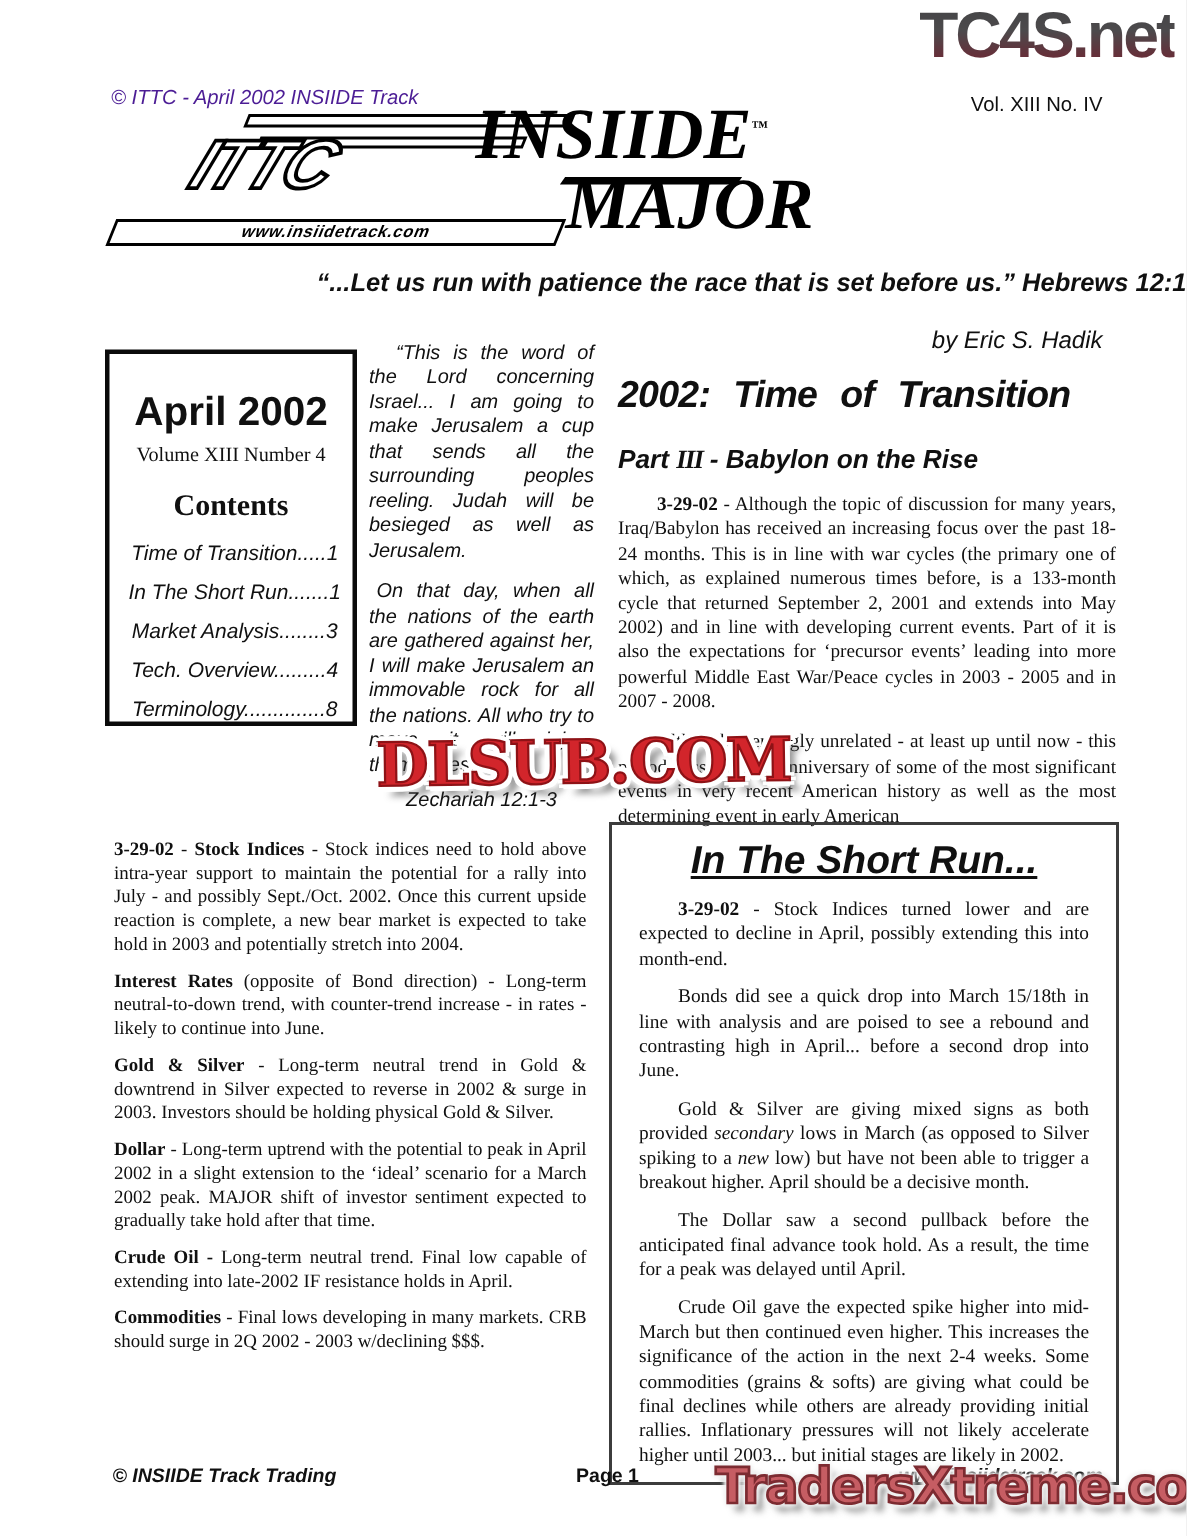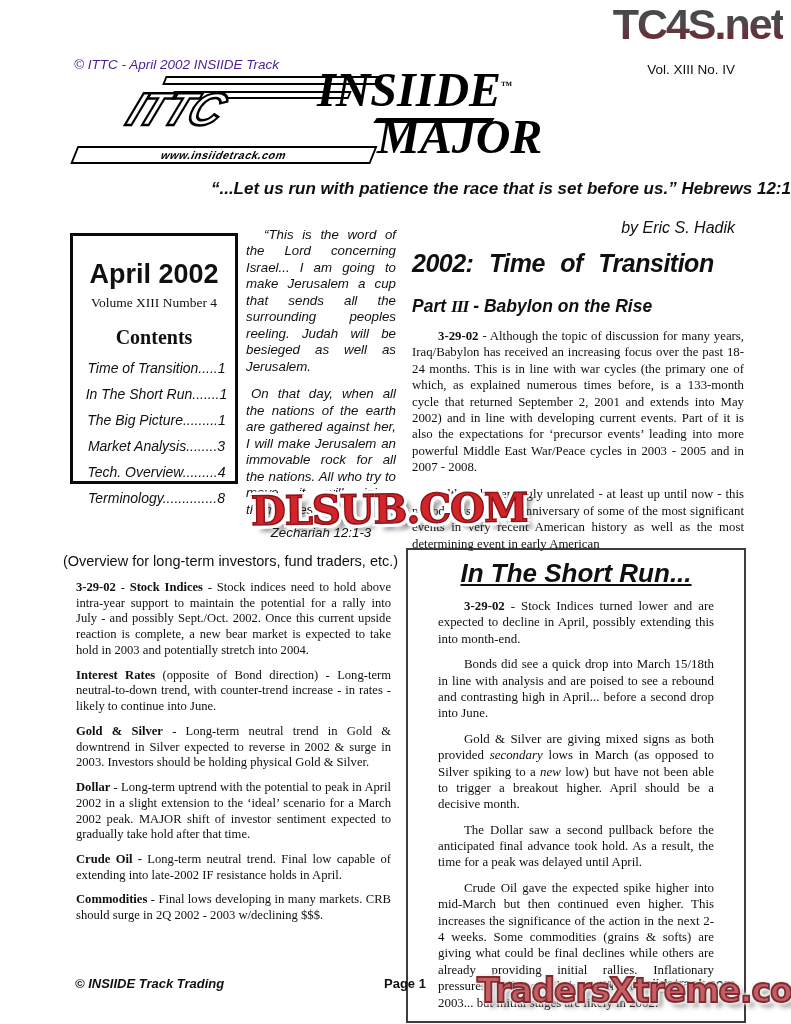--- a/index.html
+++ b/index.html
@@ -93,21 +93,21 @@
   
   .bigpic { position:absolute; left:60px; top:548px; width:341px; }
   .bp-title { text-align:center; font-weight:bold; font-style:italic; font-size:23px; text-decoration:underline; }
   .bp-sub { text-align:center; font-size:14.5px; margin-top:5px; }
   .bp-body { padding:2px 10px 0 16px; }
   .bp-body p { font-family:"Liberation Serif", serif; font-size:12.6px; line-height:1.25; text-align:justify; margin:9px 0 0; }
 
   
   .shortrun {
     position:absolute; left:406px; top:548px; width:340px; min-height:380px;
-    border:2px solid #3c3c3c; padding:8px 30px 10px;
+    border:2px solid #3c3c3c; padding:8px 18px 10px;
   }
   .sr-title { text-align:center; font-weight:bold; font-style:italic; font-size:26px; text-decoration:underline; }
   .sr-body p { font-family:"Liberation Serif", serif; font-size:12.9px; line-height:1.27; text-align:justify; text-indent:26px; margin:9px 0 0; }
 
   
   .footer { position:absolute; top:976px; left:0; width:100%; height:18px; font-size:13px; font-weight:bold; }
   .f-left  { position:absolute; left:75px; font-style:italic; }
   .f-center{ position:absolute; left:0; width:100%; text-align:center;padding-left:19px; }
   .f-right { position:absolute; right:56px; font-style:italic; }
 
@@ -163,21 +163,20 @@
   <div class="verse-banner">“...Let us run with patience the race that is set before us.”   Hebrews 12:1</div>
   <div class="byline">by Eric S. Hadik</div>
 
   <div class="contents-box">
     <div class="cb-title">April 2002</div>
     <div class="cb-sub">Volume XIII  Number 4</div>
     <div class="cb-head">Contents</div>
     <div class="cb-items">
       <div>Time of Transition.....1</div>
       <div>In The Short Run.......1</div>
-      <div>The Big Picture.........1</div>
       <div>Market Analysis........3</div>
       <div>Tech. Overview.........4</div>
       <div>Terminology..............8</div>
     </div>
   </div>
 
   <div class="scripture">
     <p class="sp1">“This is the word of the Lord concerning Israel...  I am going to make Jerusalem a cup that sends all the surrounding peoples reeling.  Judah will be besieged as well as Jerusalem.</p>
     <p class="sp2">On that day, when all the nations of the earth are gathered against her, I will make Jerusalem an immovable rock for all the nations.  All who try to move it will injure themselves.</p>
     <p class="cite">Zechariah 12:1-3</p>
@@ -186,21 +185,20 @@
   <div class="article">
     <div class="art-title">2002: Time of Transition</div>
     <div class="art-sub"><span>Part </span><span class="roman">III</span><span> - Babylon on the Rise</span></div>
     <div class="serif-body">
       <p><b>3-29-02</b><span> - Although the topic of discussion for many years, Iraq/Babylon has received an increasing focus over the past 18-24 months.  This is in line with war cycles (the primary one of which, as explained numerous times before, is a 133-month cycle that returned September 2, 2001 and extends into May 2002) and in line with developing current events.  Part of it is also the expectations for ‘precursor events’ leading into more powerful Middle East War/Peace cycles in 2003 - 2005 and in 2007 - 2008.</span></p>
       <p>Although seemingly unrelated - at least up until now - this period possesses the anniversary of some of the most significant events in very recent American history as well as the most determining event in early American</p>
     </div>
   </div>
 
   <div class="bigpic">
-    <div class="bp-sub">(Overview for long-term investors, fund traders, etc.)</div>
     <div class="bp-body">
       <p><b>3-29-02</b><span> - </span><b>Stock Indices</b><span> - Stock indices need to hold above intra-year support to maintain the potential for a rally into July - and possibly Sept./Oct. 2002.  Once this current upside reaction is complete, a new bear market is expected to take hold in 2003 and potentially stretch into 2004.</span></p>
       <p><b>Interest Rates</b><span> (opposite of Bond direction) - Long-term neutral-to-down trend, with counter-trend increase - in rates - likely to continue into June.</span></p>
       <p><b>Gold &amp; Silver</b><span> - Long-term neutral trend in Gold &amp; downtrend in Silver expected to reverse in 2002 &amp; surge in 2003.  Investors should be holding physical Gold &amp; Silver.</span></p>
       <p><b>Dollar</b><span> - Long-term uptrend with the potential to peak in April 2002 in a slight extension to the ‘ideal’ scenario for a March 2002 peak.  MAJOR shift of investor sentiment expected to gradually take hold after that time.</span></p>
       <p><b>Crude Oil -</b><span> Long-term neutral trend.  Final low capable of extending into late-2002 IF resistance holds in April.</span></p>
       <p><b>Commodities</b><span> - Final lows developing in many markets.  CRB should surge in 2Q 2002 - 2003 w/declining $$$.</span></p>
     </div>
   </div>
 

